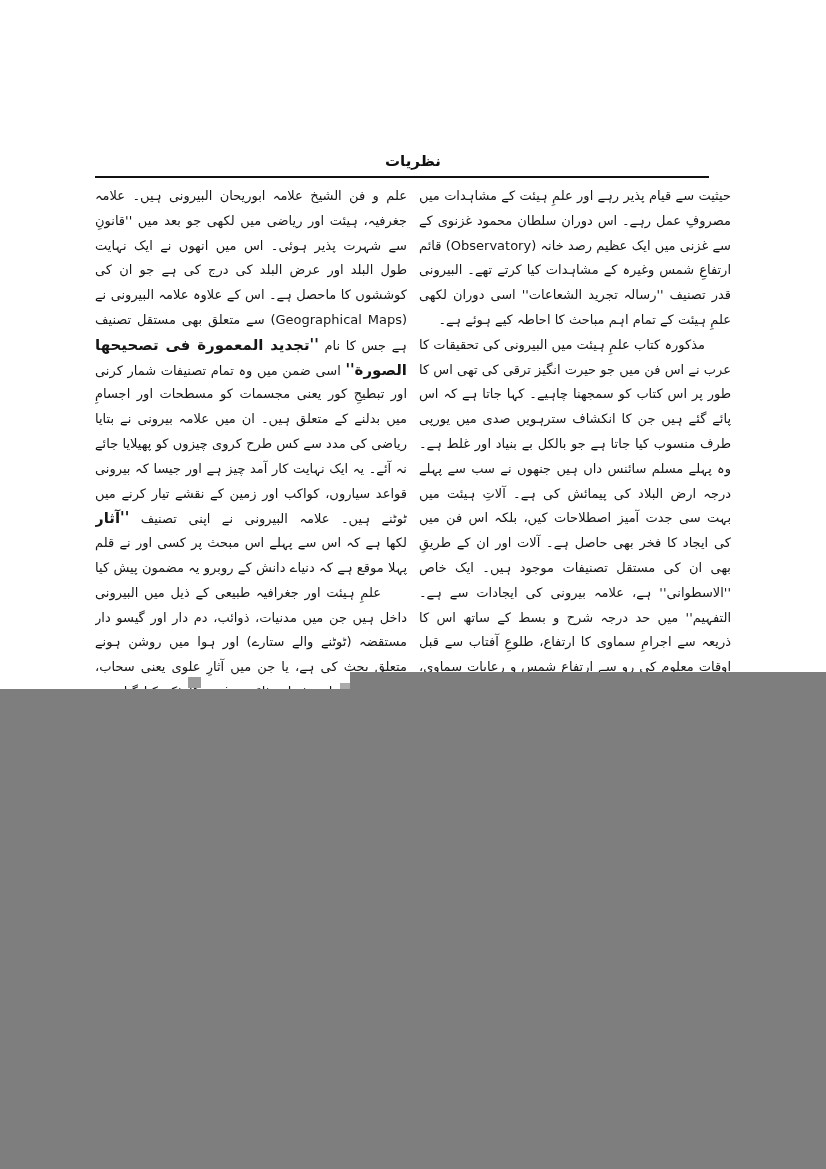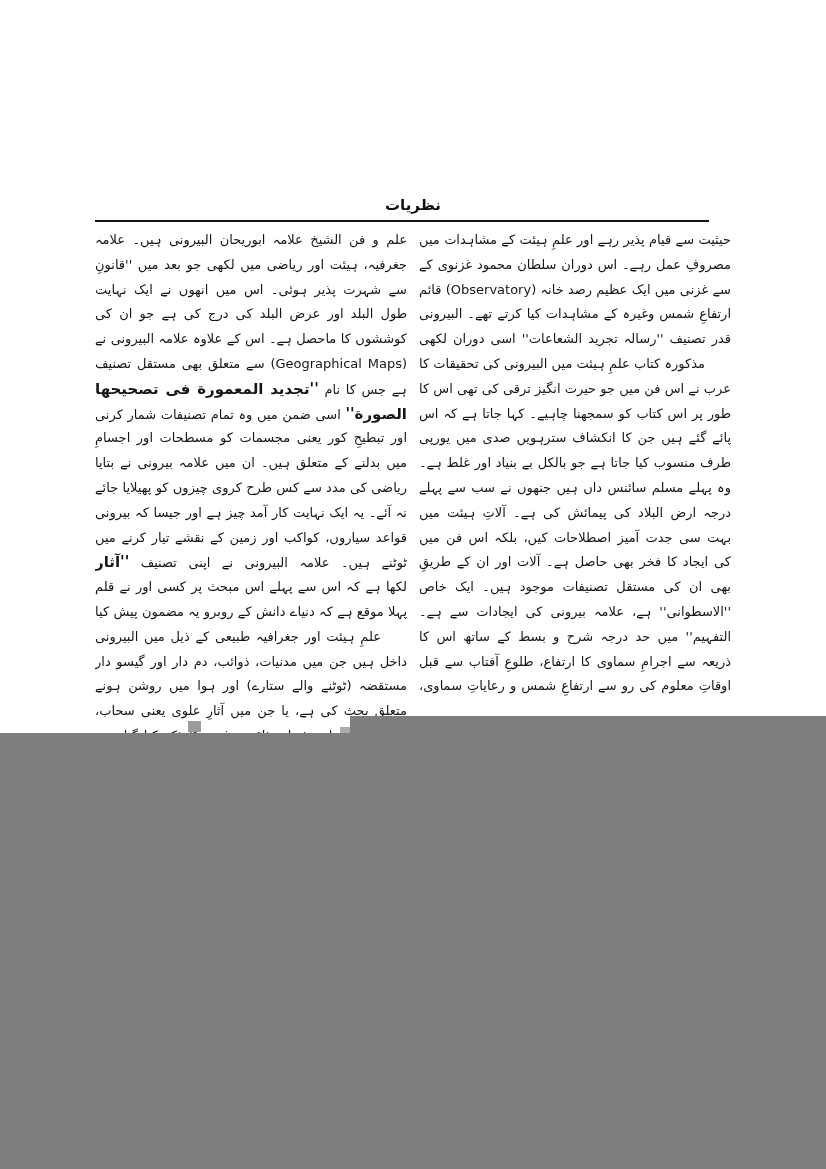--- a/index.html
+++ b/index.html
@@ -3,21 +3,21 @@
 <meta charset="utf-8">
 <style>
   html,body{margin:0;padding:0;}
   body{
     width:826px;height:1169px;
     background:#ffffff;
     position:relative;
     overflow:hidden;
     font-family:"DejaVu Sans", sans-serif;
   }
-  .page{position:absolute;inset:0;margin-top:44px;}
+  .page{position:absolute;inset:0;}
   .header-title{
     position:absolute;top:152px;left:0;right:0;
     text-align:center;
     font-size:15px;font-weight:bold;color:#111;
     direction:rtl;
   }
   .header-rule{
     position:absolute;left:95px;top:176px;width:614px;height:2px;
     background:#111;
   }
@@ -54,20 +54,21 @@
 
   <div class="header-title">نظریات</div>
   <div class="header-rule"></div>
 
   <div class="col col-right">
     <div class="line">حیثیت سے قیام پذیر رہے اور علمِ ہیئت کے مشاہدات میں ہر لمحہ</div>
     <div class="line">مصروفِ عمل رہے۔ اس دوران سلطان محمود غزنوی کے خصوصی تعاون</div>
     <div class="line">سے غزنی میں ایک عظیم رصد خانہ (Observatory) قائم کیا جہاں وہ</div>
     <div class="line">ارتفاعِ شمس وغیرہ کے مشاہدات کیا کرتے تھے۔ البیرونی نے اپنی گراں</div>
     <div class="line">قدر تصنیف ''رسالہ تجرید الشعاعات'' اسی دوران لکھی جو باضابطہ طور پر</div>
+    <div class="line para-end">علمِ ہیئت کے تمام اہم مباحث کا احاطہ کیے ہوئے ہے۔</div>
     <div class="line indent">مذکورہ کتاب علمِ ہیئت میں البیرونی کی تحقیقات کا شاہکار ہے۔ اہلِ</div>
     <div class="line">عرب نے اس فن میں جو حیرت انگیز ترقی کی تھی اس کا بہترین ثبوت یقینی</div>
     <div class="line">طور پر اس کتاب کو سمجھنا چاہیے۔ کہا جاتا ہے کہ اس میں بعض ایسے مسائل</div>
     <div class="line">پائے گئے ہیں جن کا انکشاف سترہویں صدی میں یورپی سائنس دانوں کی</div>
     <div class="line">طرف منسوب کیا جاتا ہے جو بالکل بے بنیاد اور غلط ہے۔ ''علامہ البیرونی''</div>
     <div class="line">وہ پہلے مسلم سائنس داں ہیں جنھوں نے سب سے پہلے کرۂ ارض کے</div>
     <div class="line">درجہ ارض البلاد کی پیمائش کی ہے۔ آلاتِ ہیئت میں البیرونی نے نہ صرف</div>
     <div class="line">بہت سی جدت آمیز اصطلاحات کیں، بلکہ اس فن میں انھیں نئے آلات</div>
     <div class="line">کی ایجاد کا فخر بھی حاصل ہے۔ آلات اور ان کے طریقِ استعمال کے متعلق</div>
     <div class="line">بھی ان کی مستقل تصنیفات موجود ہیں۔ ایک خاص اصطرلاب جس کا نام</div>

